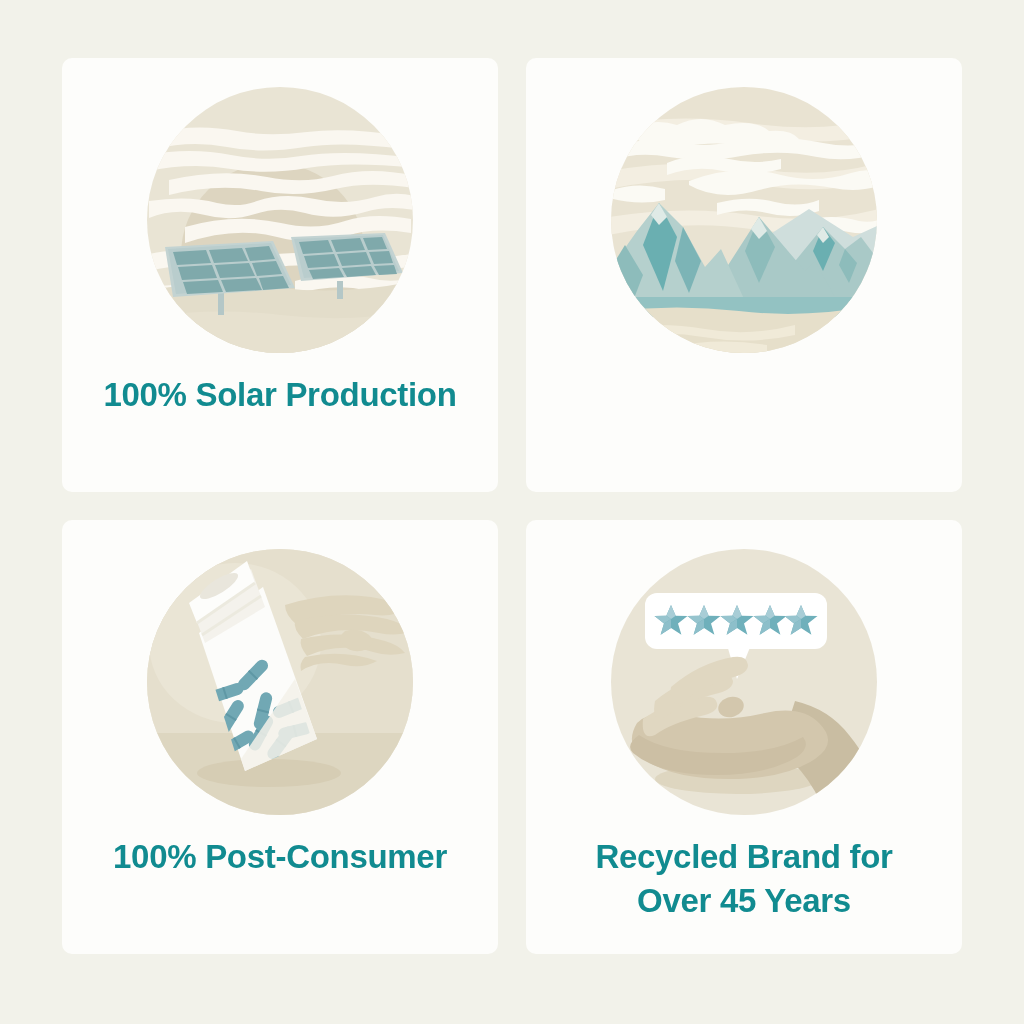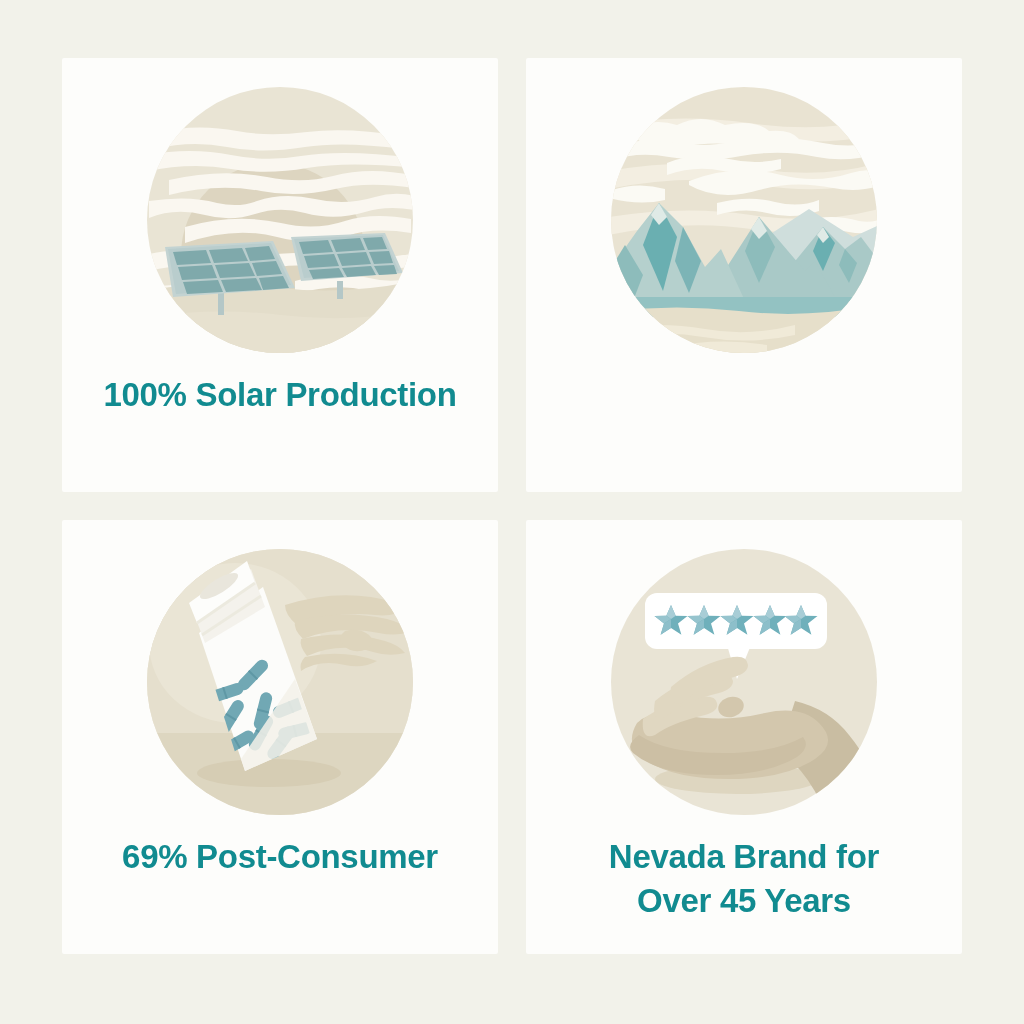--- a/index.html
+++ b/index.html
@@ -22,21 +22,21 @@
     width: 900px;
     height: 898px;
     display: grid;
     grid-template-columns: 436px 436px;
     grid-template-rows: 434px 434px;
     gap: 28px;
   }
 
   .card {
     background: #fdfdfb;
-    border-radius: 2px;
+    border-radius: 10px;
     position: relative;
     overflow: hidden;
     display: flex;
     flex-direction: column;
     align-items: center;
   }
 
   .art-wrap {
     width: 270px;
     height: 270px;
@@ -267,21 +267,21 @@
                 <rect x="-1" y="-6" width="2" height="12" fill="#5f98a5"></rect>
               </g>
             </g>
 
             <path d="M150 132 L172 192 L100 224 L96 212 Z" fill="#f3f1e9" opacity="0.85"></path>
           </g>
         </g>
       </svg>
     </div>
     <div class="caption">
-      <span>69% Post-Consumer</span>
+      <span>100% Post-Consumer</span>
     </div>
   </div>
 
   <div class="card">
     <div class="art-wrap">
       <svg viewBox="0 0 270 270" xmlns="http://www.w3.org/2000/svg">
         <defs>
           <clipPath id="clipHand">
               <circle cx="135" cy="135" r="133"></circle>
             </clipPath>
@@ -318,18 +318,18 @@
             <path d="M62 140 q28 -24 62 -30 q14 -2 15 8 q0 8 -14 12 q-32 8 -52 26 q-14 4 -11 -16 z"></path>
           </g>
 
           <ellipse cx="122" cy="160" rx="13" ry="10" transform="rotate(-18 122 160)" fill="#d3c7ad"></ellipse>
 
           <path d="M30 188 q26 18 84 18 q52 0 80 -16 q8 10 -6 20 q-30 18 -80 18 q-58 0 -84 -22 q-8 -8 6 -18 z" fill="#ccbfa4"></path>
         </g>
       </svg>
     </div>
     <div class="caption">
-      <span>Nevada Brand for</span>
+      <span>Recycled Brand for</span>
       <span class="l2">Over 45 Years</span>
     </div>
   </div>
 
 </div>
 
 </body></html>

